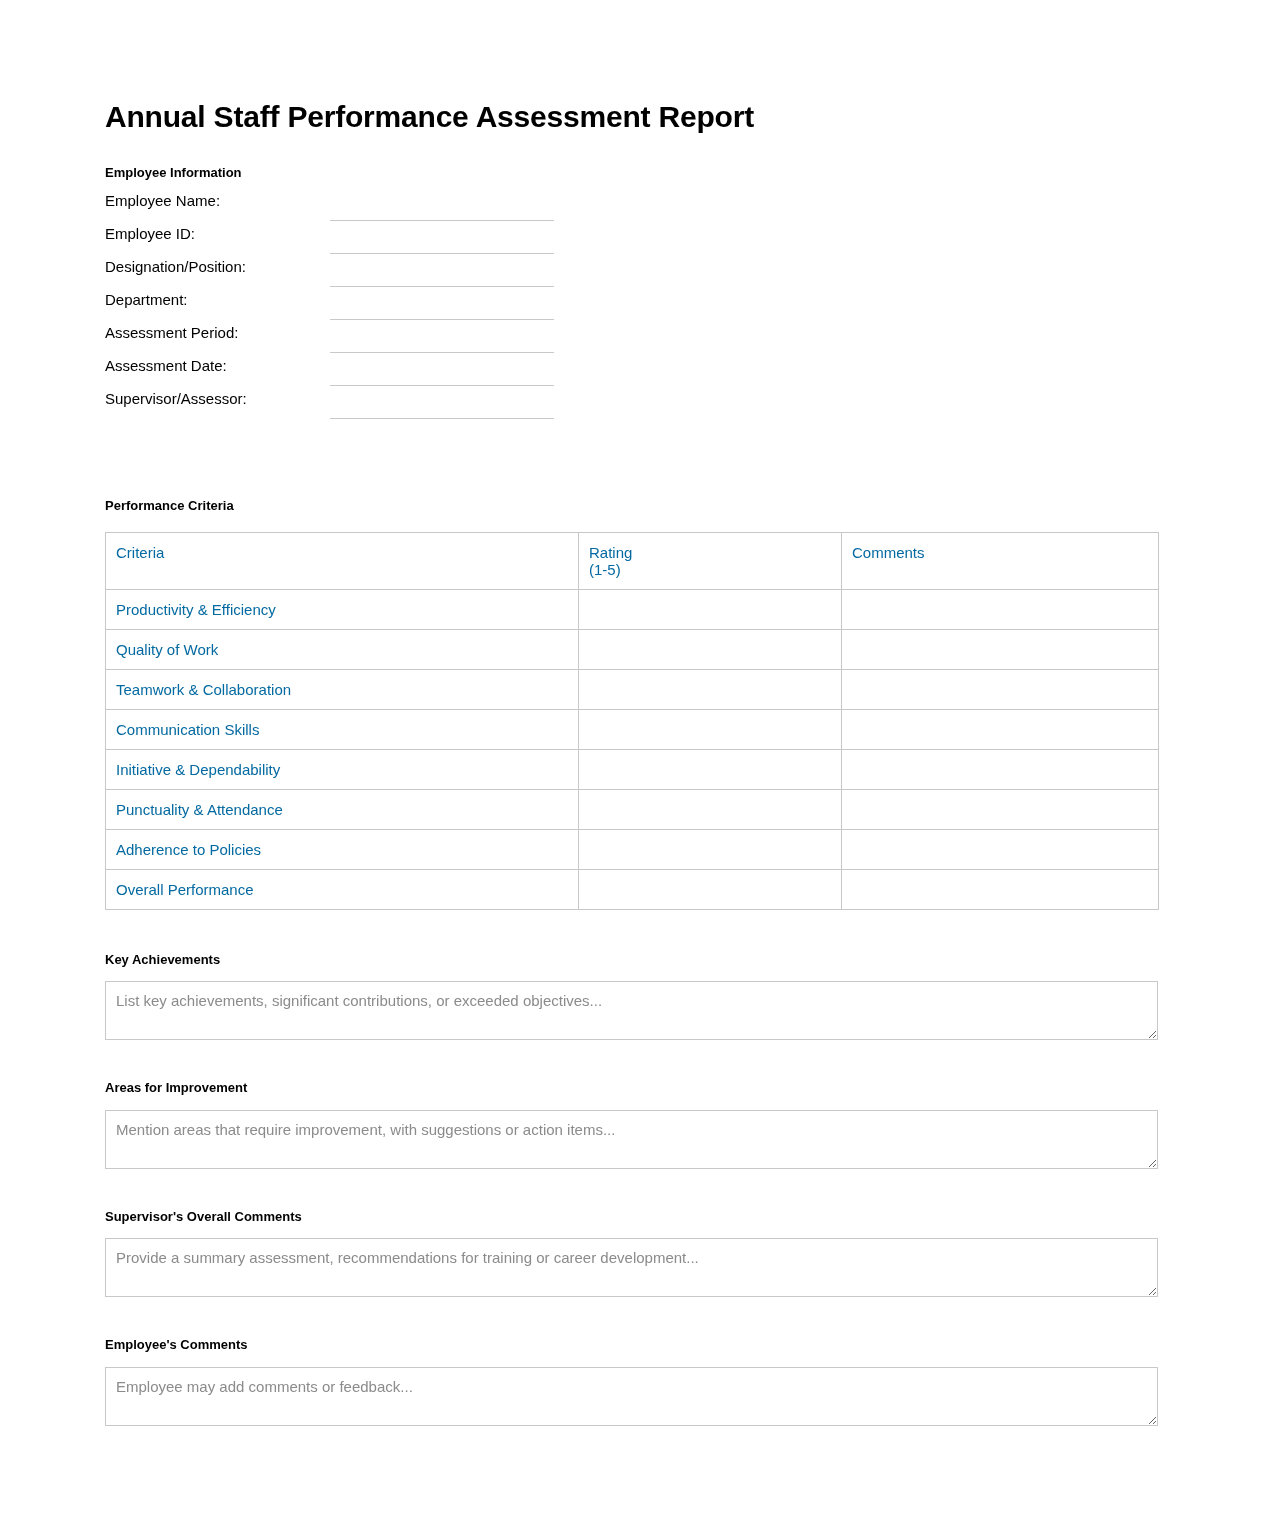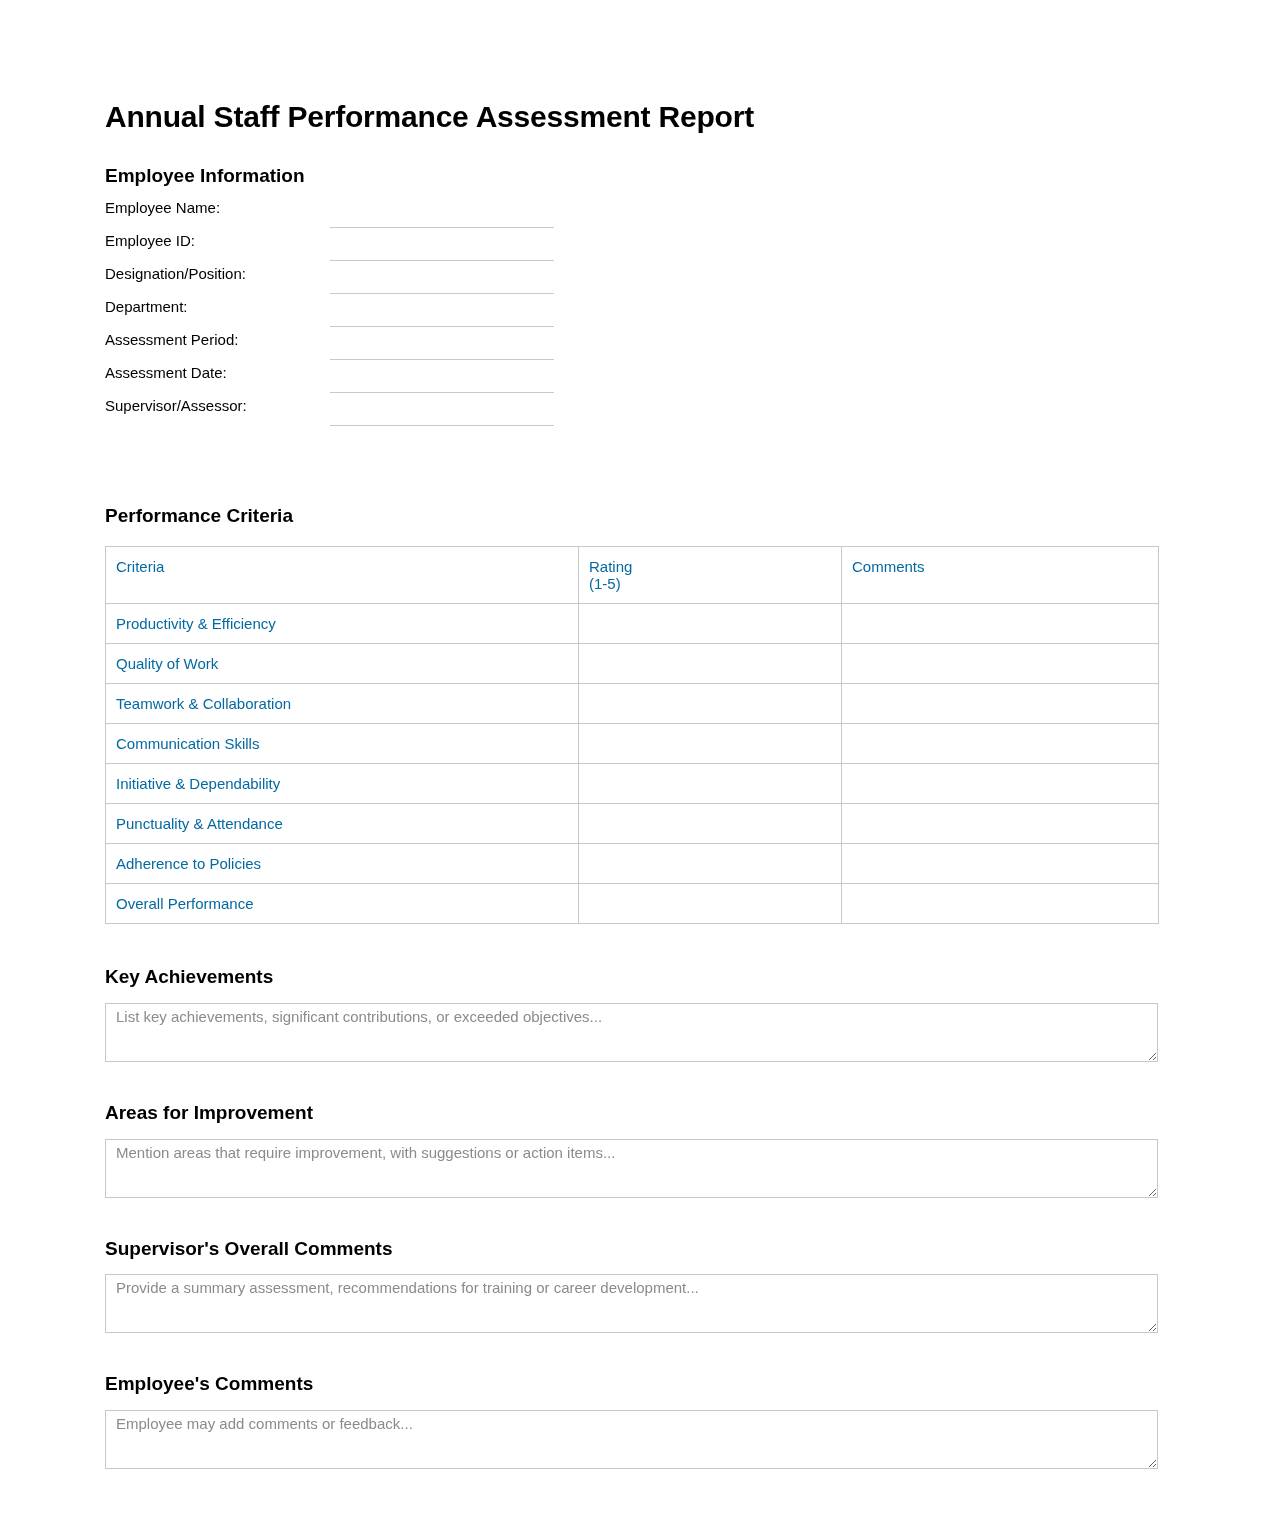--- a/index.html
+++ b/index.html
@@ -34,21 +34,21 @@
     font-size: 30px;
     font-weight: bold;
     letter-spacing: -0.2px;
     margin: 0;
     padding-top: 100px;
     line-height: 1.15;
   }
 
   
   .section-heading {
-    font-size: 19px;
+    font-size: 13px;
     font-weight: bold;
     margin: 0;
     line-height: 1.2;
   }
 
   
   .info-block {
     margin-top: 30px;
   }
   .info-rows {
@@ -126,21 +126,21 @@
     box-sizing: border-box;
     margin-top: 14px;
     width: 1053px;
     height: 59px;
     border: 1px solid #c8c8c8;
     background: #ffffff;
     font-family: "Liberation Sans", sans-serif;
     font-size: 15px;
     line-height: 19px;
     color: #000;
-    padding: 3px 10px;
+    padding: 9px 10px;
     resize: vertical;
     outline: none;
     overflow: hidden;
   }
   .free-text::placeholder {
     color: #8b8b8b;
     opacity: 1;
   }
 </style>
 </head>

